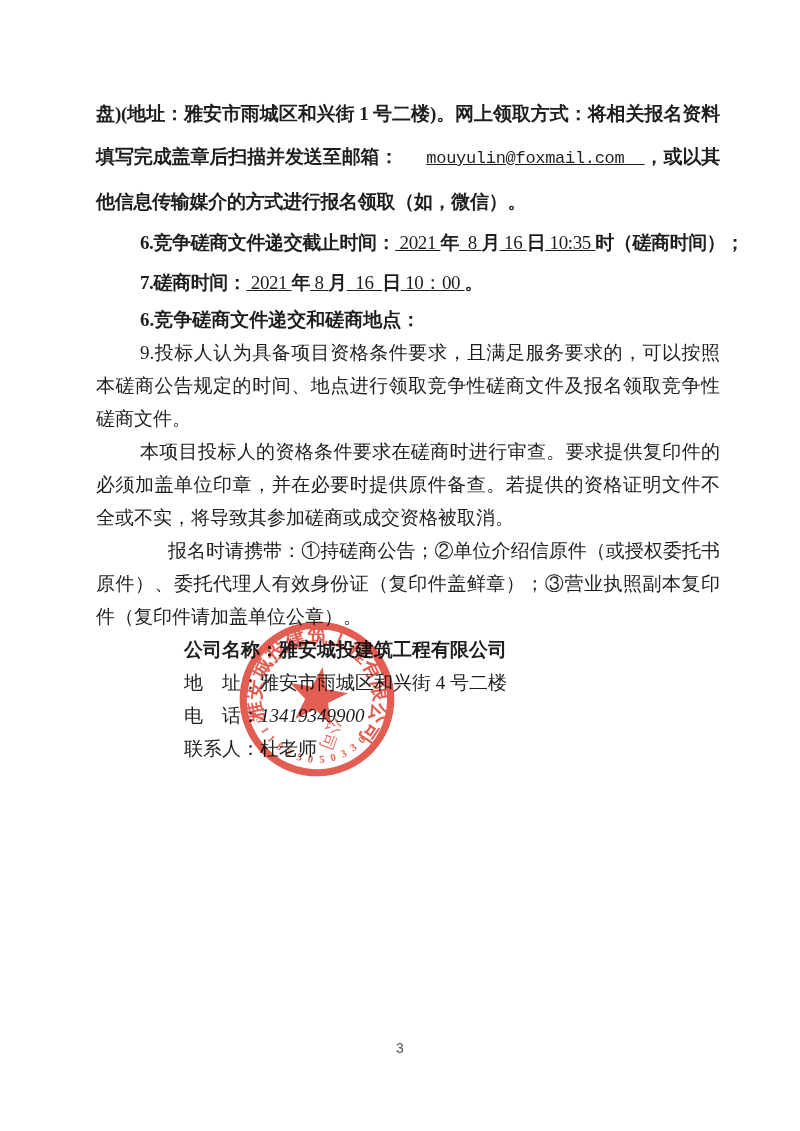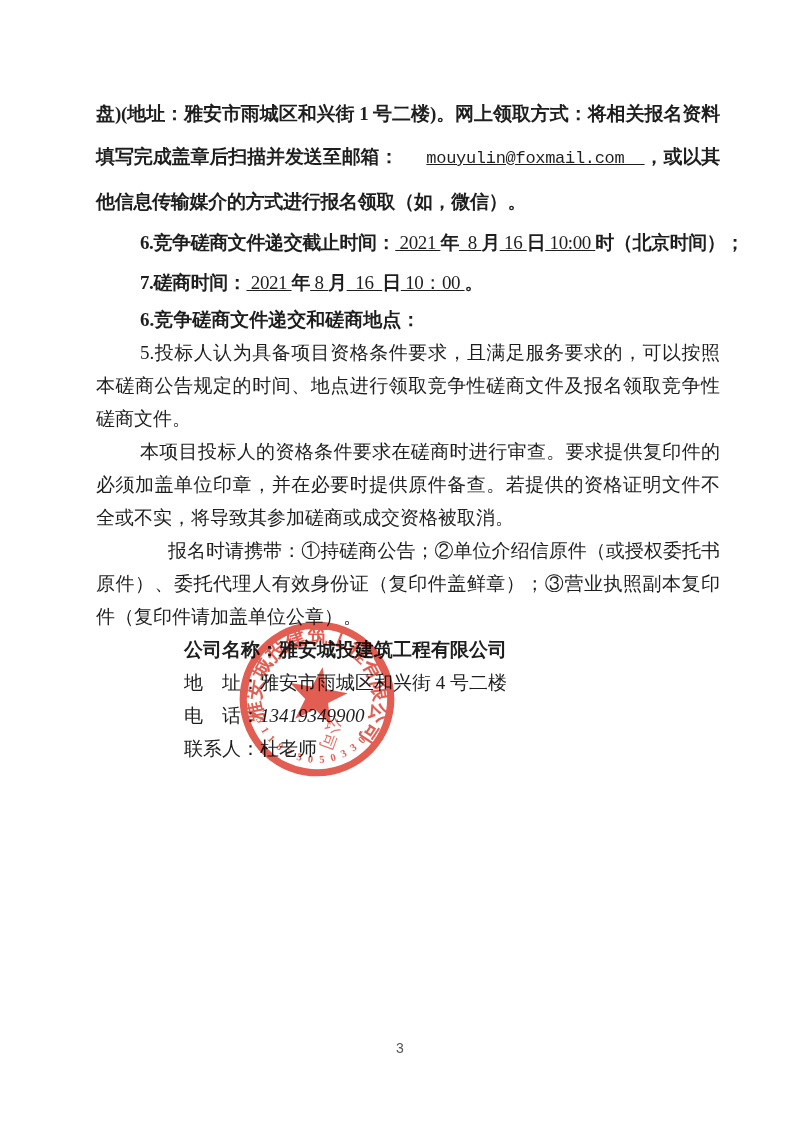--- a/index.html
+++ b/index.html
@@ -56,27 +56,27 @@
     font-family: "Liberation Sans", sans-serif;
   }
 </style>
 </head>
 <body>
 
 <div class="doc">
 
   <p class="p1 b"><span>盘)(地址：雅安市雨城区和兴街 1 号二楼)。网上领取方式：将相关报名资料填写完成盖章后扫描并发送至邮箱：</span><span class="email">mouyulin@foxmail.com  </span><span>，或以其他信息传输媒介的方式进行报名领取（如，微信）。</span></p>
 
-  <p class="item67 b"><span>6.竞争磋商文件递交截止时间：</span><span class="u num"> 2021 </span><span>年</span><span class="u num">  8 </span><span>月</span><span class="u num"> 16 </span><span>日</span><span class="u num"> 10:00 </span><span>时（北京时间）；</span></p>
+  <p class="item67 b"><span>6.竞争磋商文件递交截止时间：</span><span class="u num"> 2021 </span><span>年</span><span class="u num">  8 </span><span>月</span><span class="u num"> 16 </span><span>日</span><span class="u num"> 10:35 </span><span>时（磋商时间）；</span></p>
 
   <p class="item67 b"><span>7.磋商时间：</span><span class="u num"> 2021 </span><span>年</span><span class="u num"> 8 </span><span>月</span><span class="u num">  16  </span><span>日</span><span class="u num"> 10：00 </span><span>。</span></p>
 
   <p class="lh33 ind2 b">6.竞争磋商文件递交和磋商地点：</p>
 
-  <p class="lh33 ind2">5.投标人认为具备项目资格条件要求，且满足服务要求的，可以按照本磋商公告规定的时间、地点进行领取竞争性磋商文件及报名领取竞争性磋商文件。</p>
+  <p class="lh33 ind2">9.投标人认为具备项目资格条件要求，且满足服务要求的，可以按照本磋商公告规定的时间、地点进行领取竞争性磋商文件及报名领取竞争性磋商文件。</p>
 
   <p class="lh33 ind2">本项目投标人的资格条件要求在磋商时进行审查。要求提供复印件的必须加盖单位印章，并在必要时提供原件备查。若提供的资格证明文件不全或不实，将导致其参加磋商或成交资格被取消。</p>
 
   <p class="lh33 ind3">报名时请携带：①持磋商公告；②单位介绍信原件（或授权委托书原件）、委托代理人有效身份证（复印件盖鲜章）；③营业执照副本复印件（复印件请加盖单位公章）。</p>
 
 
   <p class="lh33 ind2 b"><span class="contact-label">公司名称：</span><span>雅安城投建筑工程有限公司</span></p>
 
   <p class="lh33 ind2"><span class="contact-label">地　址：</span><span>雅安市雨城区和兴街 4 号二楼</span></p>
 

